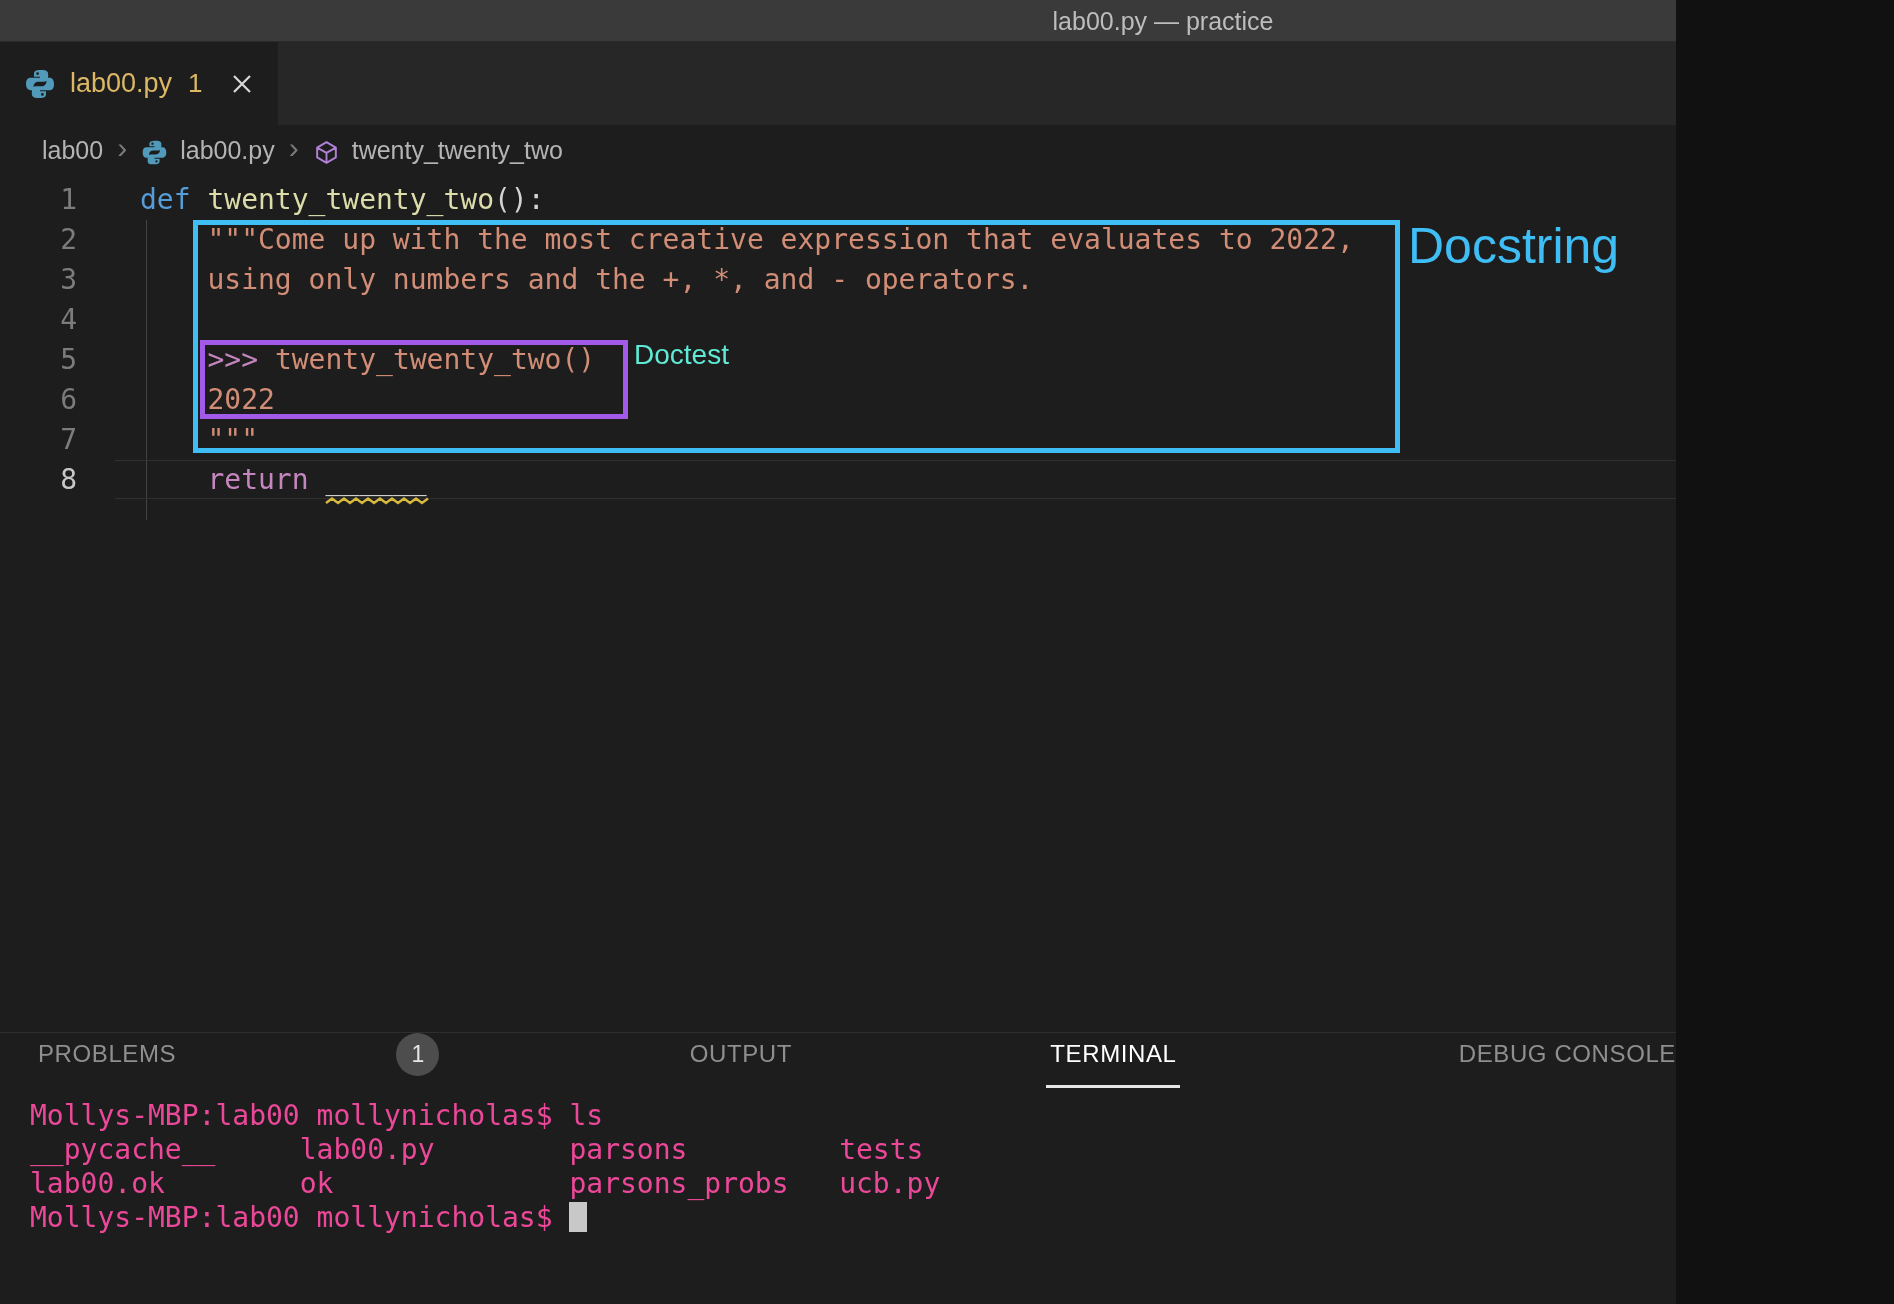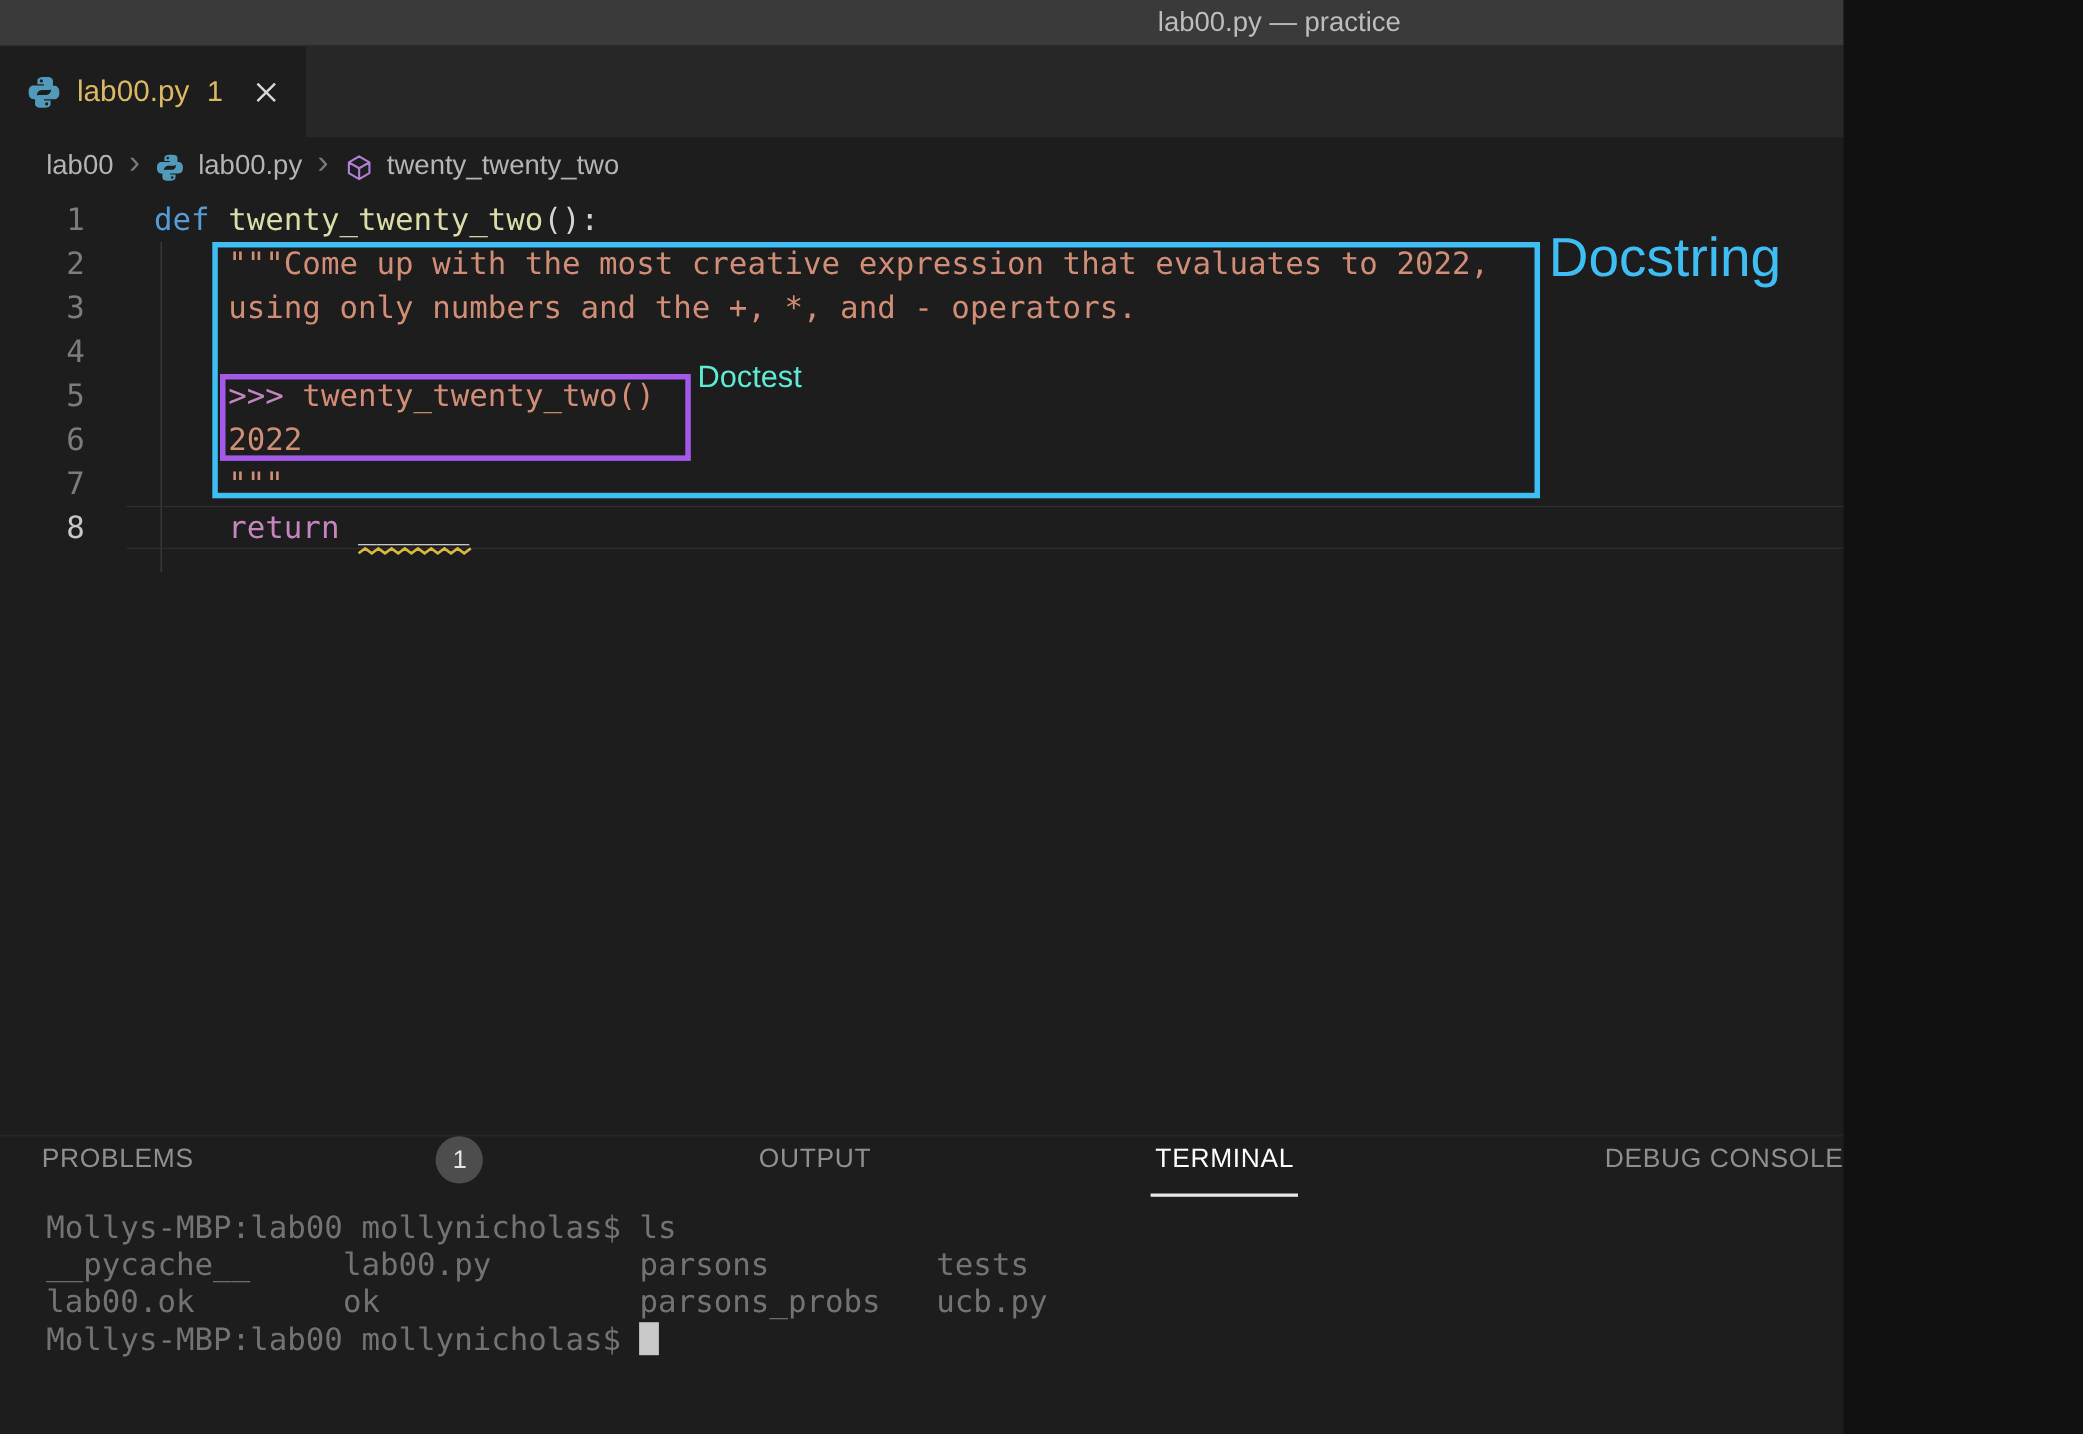--- a/index.html
+++ b/index.html
@@ -45,38 +45,38 @@
   .squiggle { position:absolute; left:0; bottom:-5px; }
   #indent-guide { position:absolute; left:146px; top:45px; width:1px; height:300px; background:#434343; }
   #current-line-box {
     position:absolute; left:115px; right:0; top:285px; height:39px;
     border-top:1px solid #303030; border-bottom:1px solid #303030; pointer-events:none;
   }
   
   .ann-box { position:absolute; pointer-events:none; }
   #docstring-box { left:193px; top:45px; width:1207px; height:233px; border:5px solid #3fbdf5; }
   #doctest-box   { left:200px; top:165px; width:428px; height:79px; border:5px solid #a35ae8; }
-  .ann-label { position:absolute; font-weight:400; pointer-events:none; white-space:nowrap; }
+  .ann-label { position:absolute; font-weight:400; pointer-events:none; white-space:nowrap;margin-top:12px; }
   #docstring-label { left:1408px; top:30px; font-size:50px; color:#3fbdf5; }
   #doctest-label   { left:634px;  top:152px; font-size:28px; color:#5eead4; }
   
   .panel { height:272px; background:#1d1d1d; border-top:1px solid rgba(255,255,255,0.08); }
   .panel-tabs { display:flex; align-items:center; margin-top:6px; height:30px;justify-content:space-between; }
   .ptab { position:relative; color:#8f8f8f; font-size:24px; letter-spacing:0.6px; cursor:pointer; white-space:nowrap; }
   .ptab.active { color:#ffffff; }
   .ptab.active::after {
     content:""; position:absolute; left:-4px; right:-4px; bottom:-20px; height:3px; background:#e7e7e7;
   }
   .ptab-badge {
     display:inline-flex; align-items:center; justify-content:center;
     width:43px; height:43px; border-radius:50%; background:#4d4d4d;
     color:#e6e6e6; font-size:23px; letter-spacing:0;
   }
-  .terminal { margin-top:30px; padding-left:42px; font-family:"DejaVu Sans Mono", monospace;
-              font-size:28px; color:#737373; cursor:text; }
+  .terminal { margin-top:30px; padding-left:30px; font-family:"DejaVu Sans Mono", monospace;
+              font-size:28px; color:#ec4899; cursor:text; }
   .tline { height:34px; line-height:34px; white-space:pre; }
   .term-cursor { display:inline-block; width:18px; height:30px; background:#c8c8c8; vertical-align:middle; margin-top:-4px; }
 </style>
 </head>
 <body>
 
 <div class="window">
 
   <div class="titlebar">
     <div class="title-text">lab00.py — practice</div>

